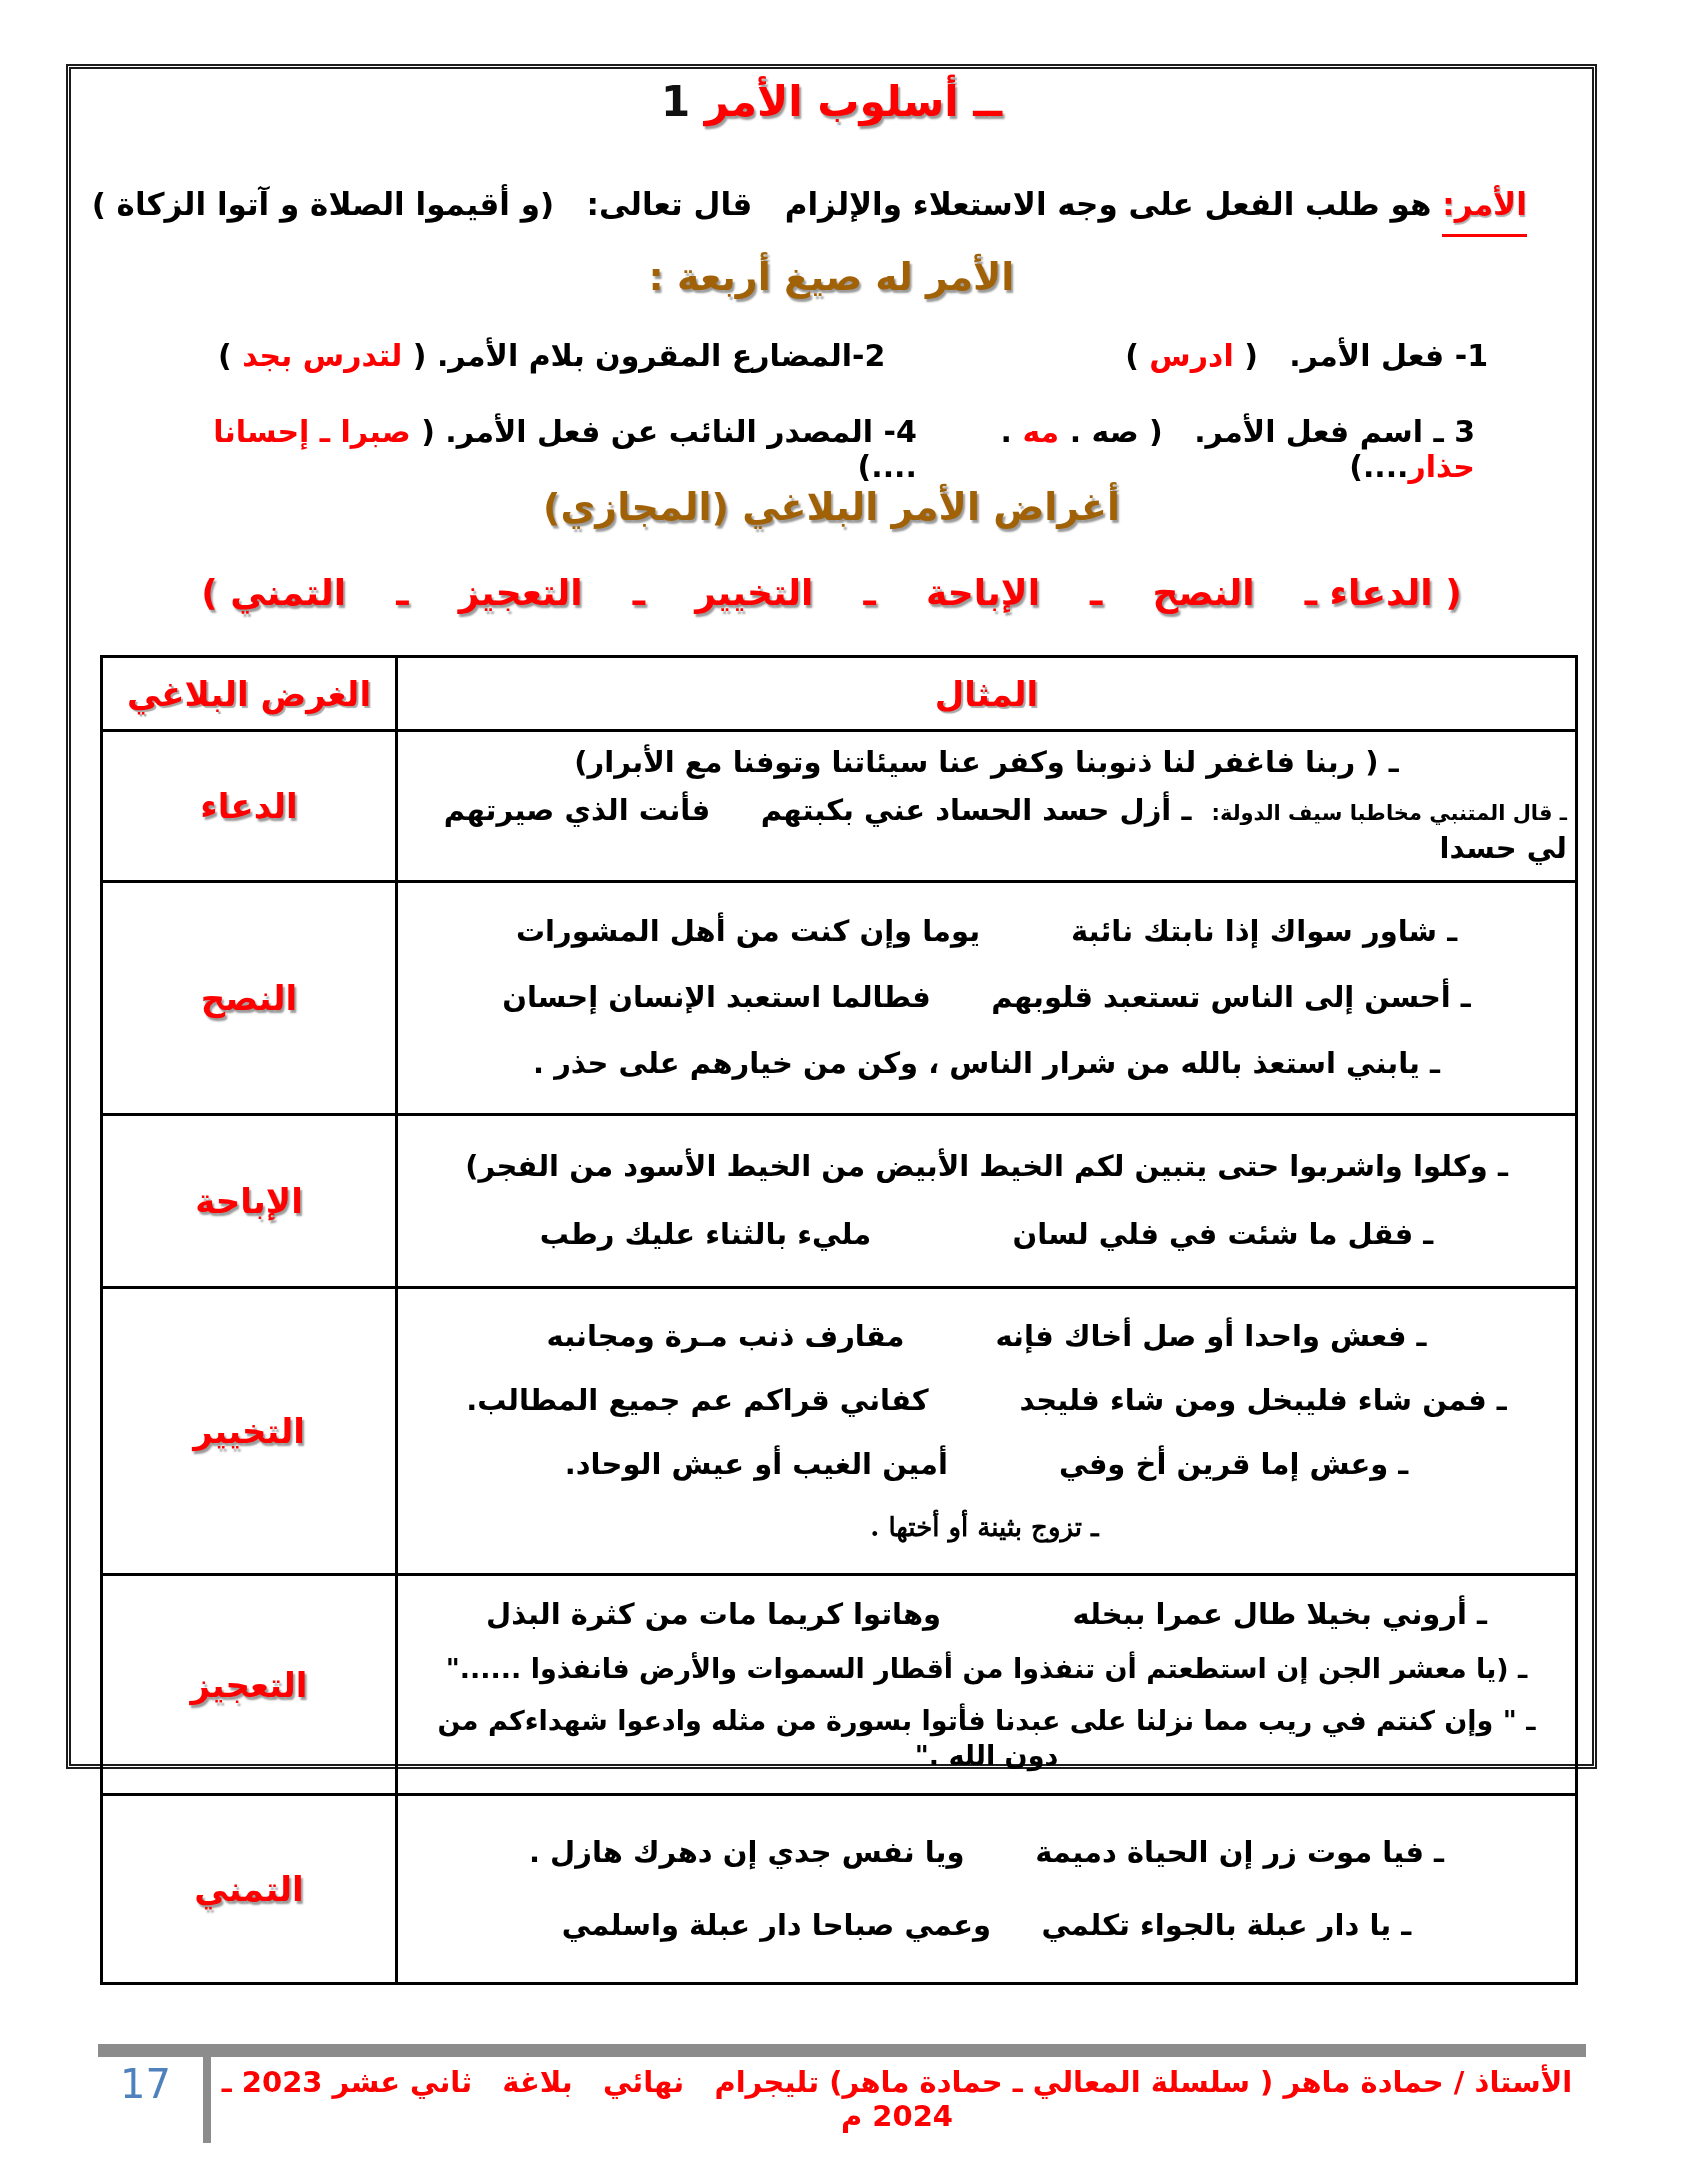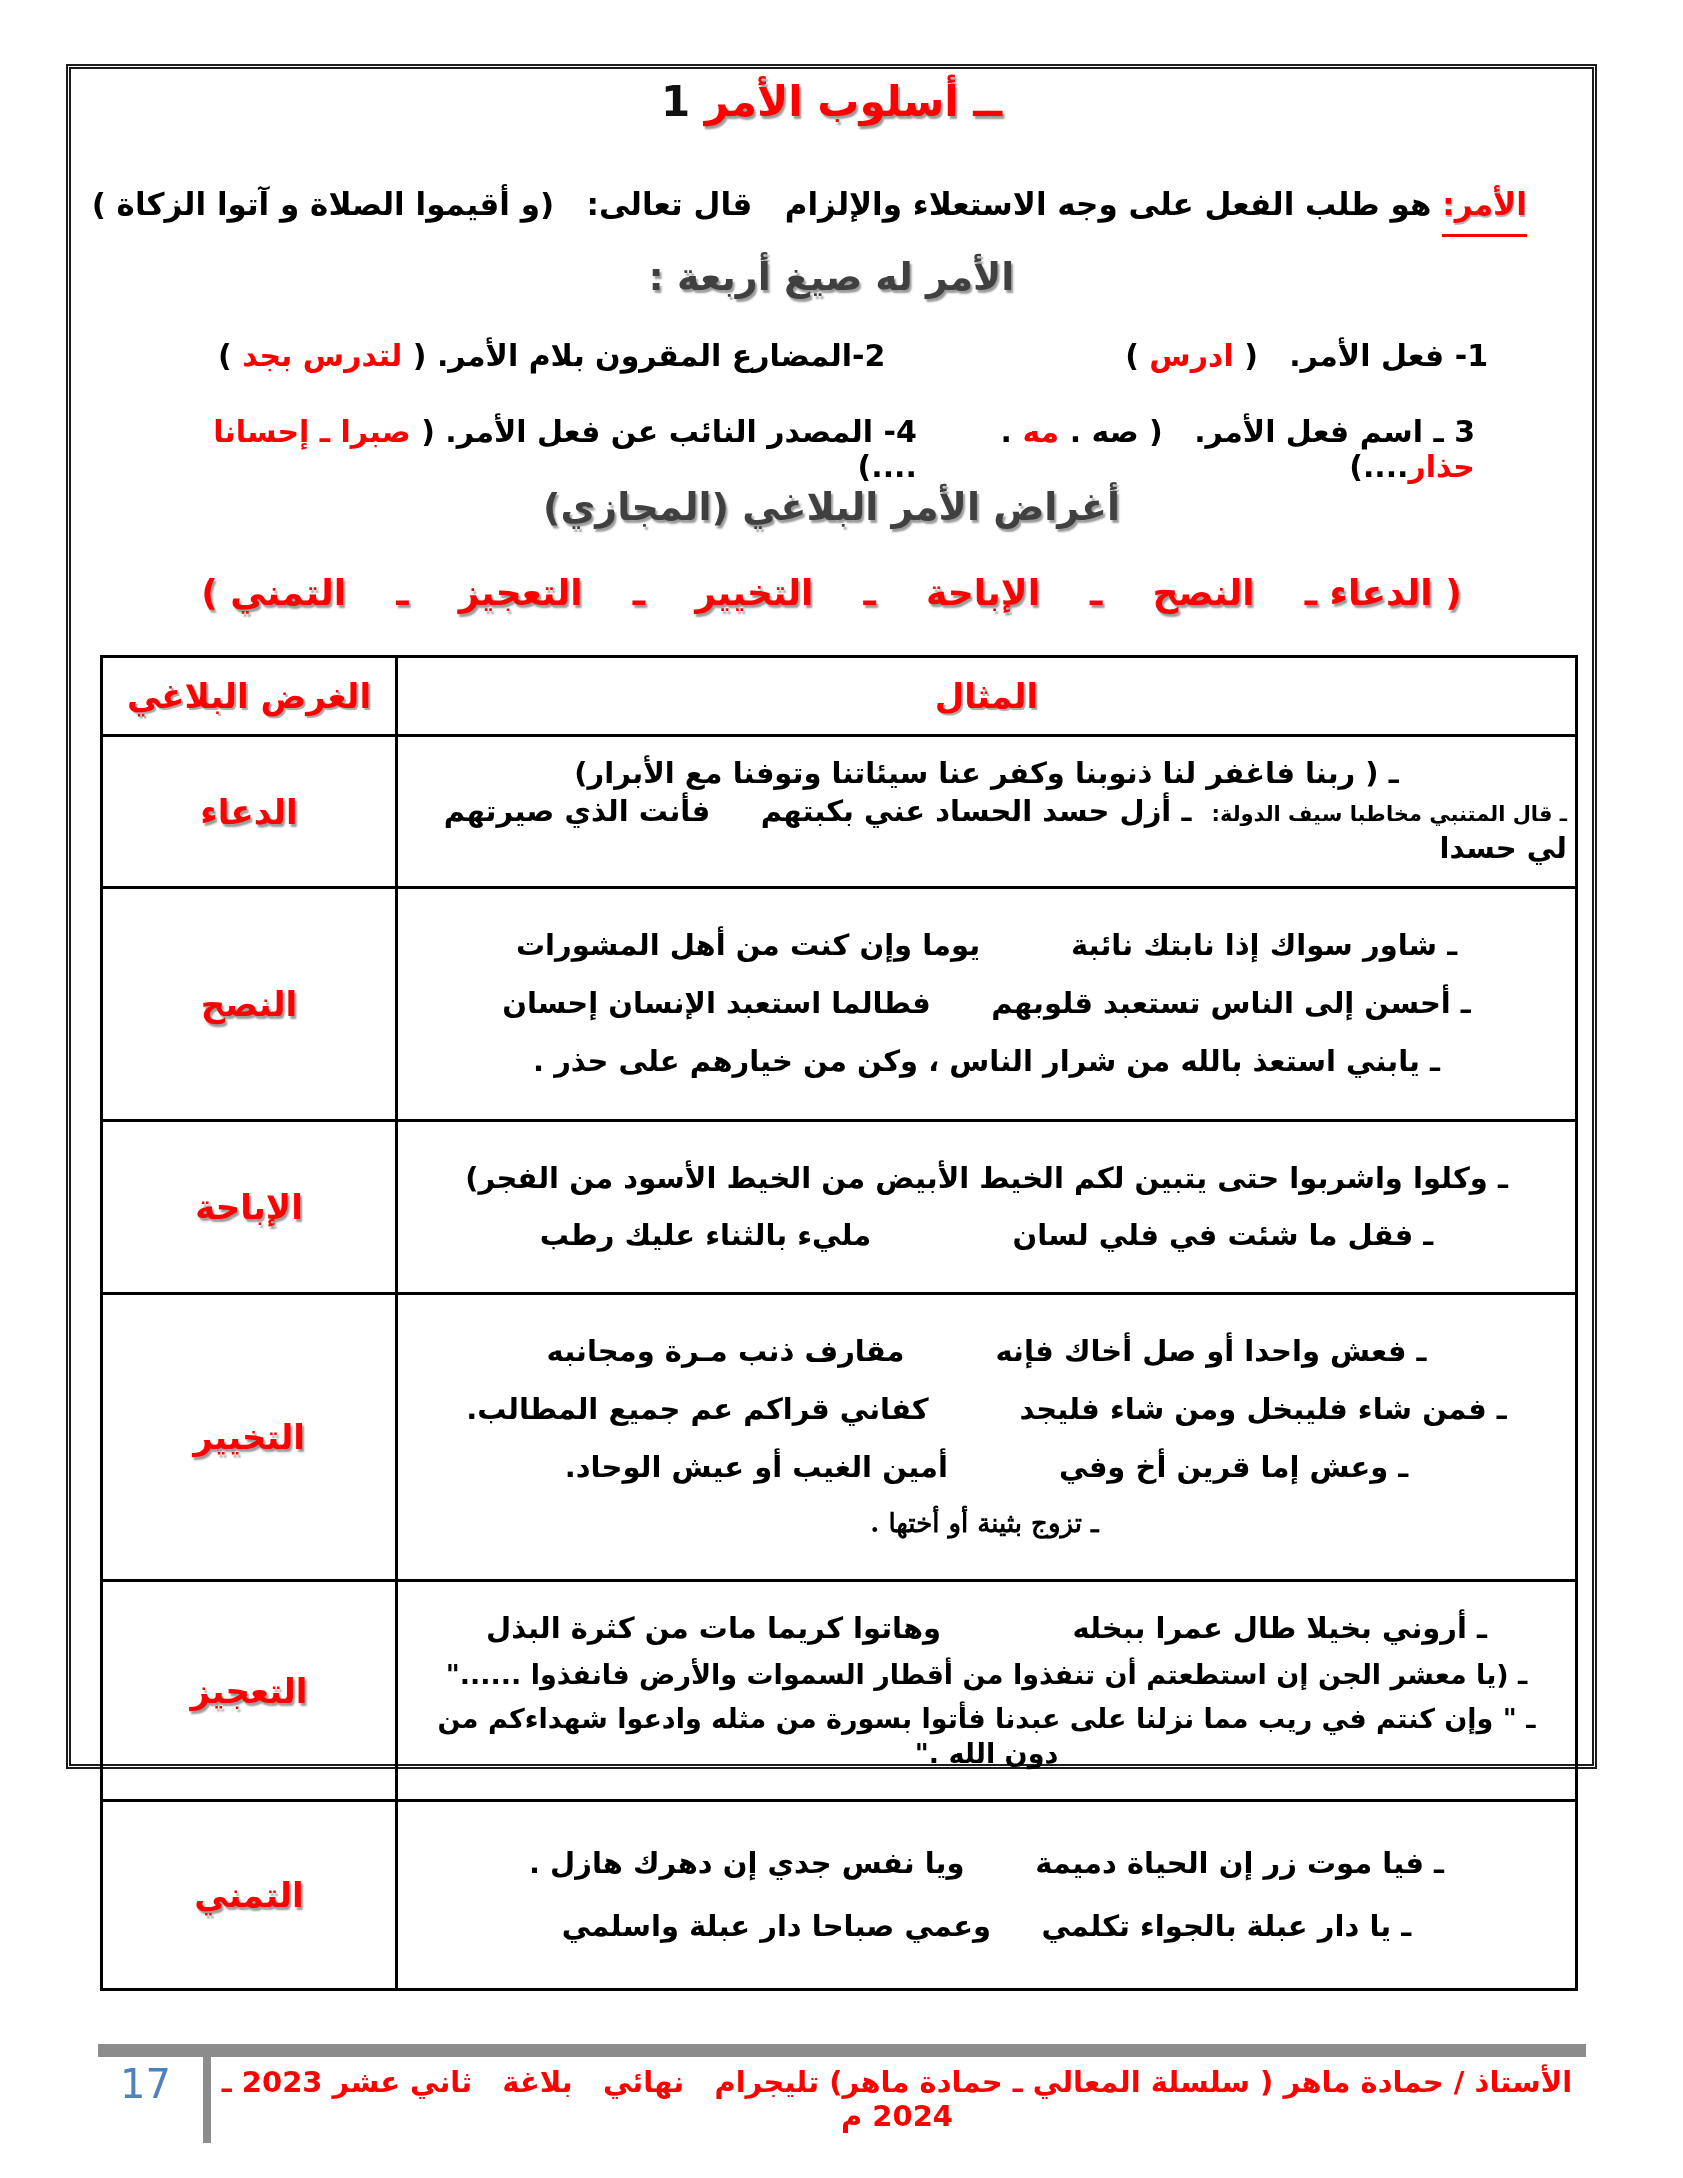--- a/index.html
+++ b/index.html
@@ -29,21 +29,21 @@
     font-size:31px; font-weight:bold; white-space:pre-wrap;
   }
   .def-term {
     color:#fe0000; border-bottom:3px solid #fe0000; padding-bottom:12px;
     text-shadow:1px 2px 1px #b0b0b0;
   }
 
   
   .sec-heading {
     left:0; width:100%; text-align:center; direction:rtl;
-    font-size:38px; font-weight:bold; color:#404040;
+    font-size:38px; font-weight:bold; color:#a16207;
     text-shadow:2px 3px 2px #9a9a9a;
   }
   .forms-heading { top:186px; }
   .purposes-heading { top:416px; }
 
   
   .form-row {
     direction:rtl; display:flex; justify-content:space-between;
     font-size:30px; font-weight:bold; white-space:pre-wrap;
   }
@@ -56,21 +56,21 @@
     top:503px; left:0; width:100%; text-align:center; direction:rtl;
     font-size:36px; font-weight:bold; color:#fe0000;
     text-shadow:2px 3px 2px #9a9a9a; white-space:pre-wrap;
   }
 
   
   .btable-wrap { top:586px; left:29px; }
   table.btable {
     border-collapse:collapse; table-layout:fixed; width:1475px; direction:rtl;
   }
-  table.btable td { border:3px solid #000; vertical-align:middle; padding:18px 8px; }
+  table.btable td { border:3px solid #000; vertical-align:middle; padding:2px 8px; }
   col.c-ex  { width:1180px; }
   col.c-lab { width:295px; }
   tr.h-head td { height:74px; }
   tr.h-r1 td { height:151px; }
   tr.h-r2 td { height:233px; }
   tr.h-r3 td { height:173px; }
   tr.h-r4 td { height:287px; }
   tr.h-r5 td { height:220px; }
   tr.h-r6 td { height:189px; }
   .head-cell {

